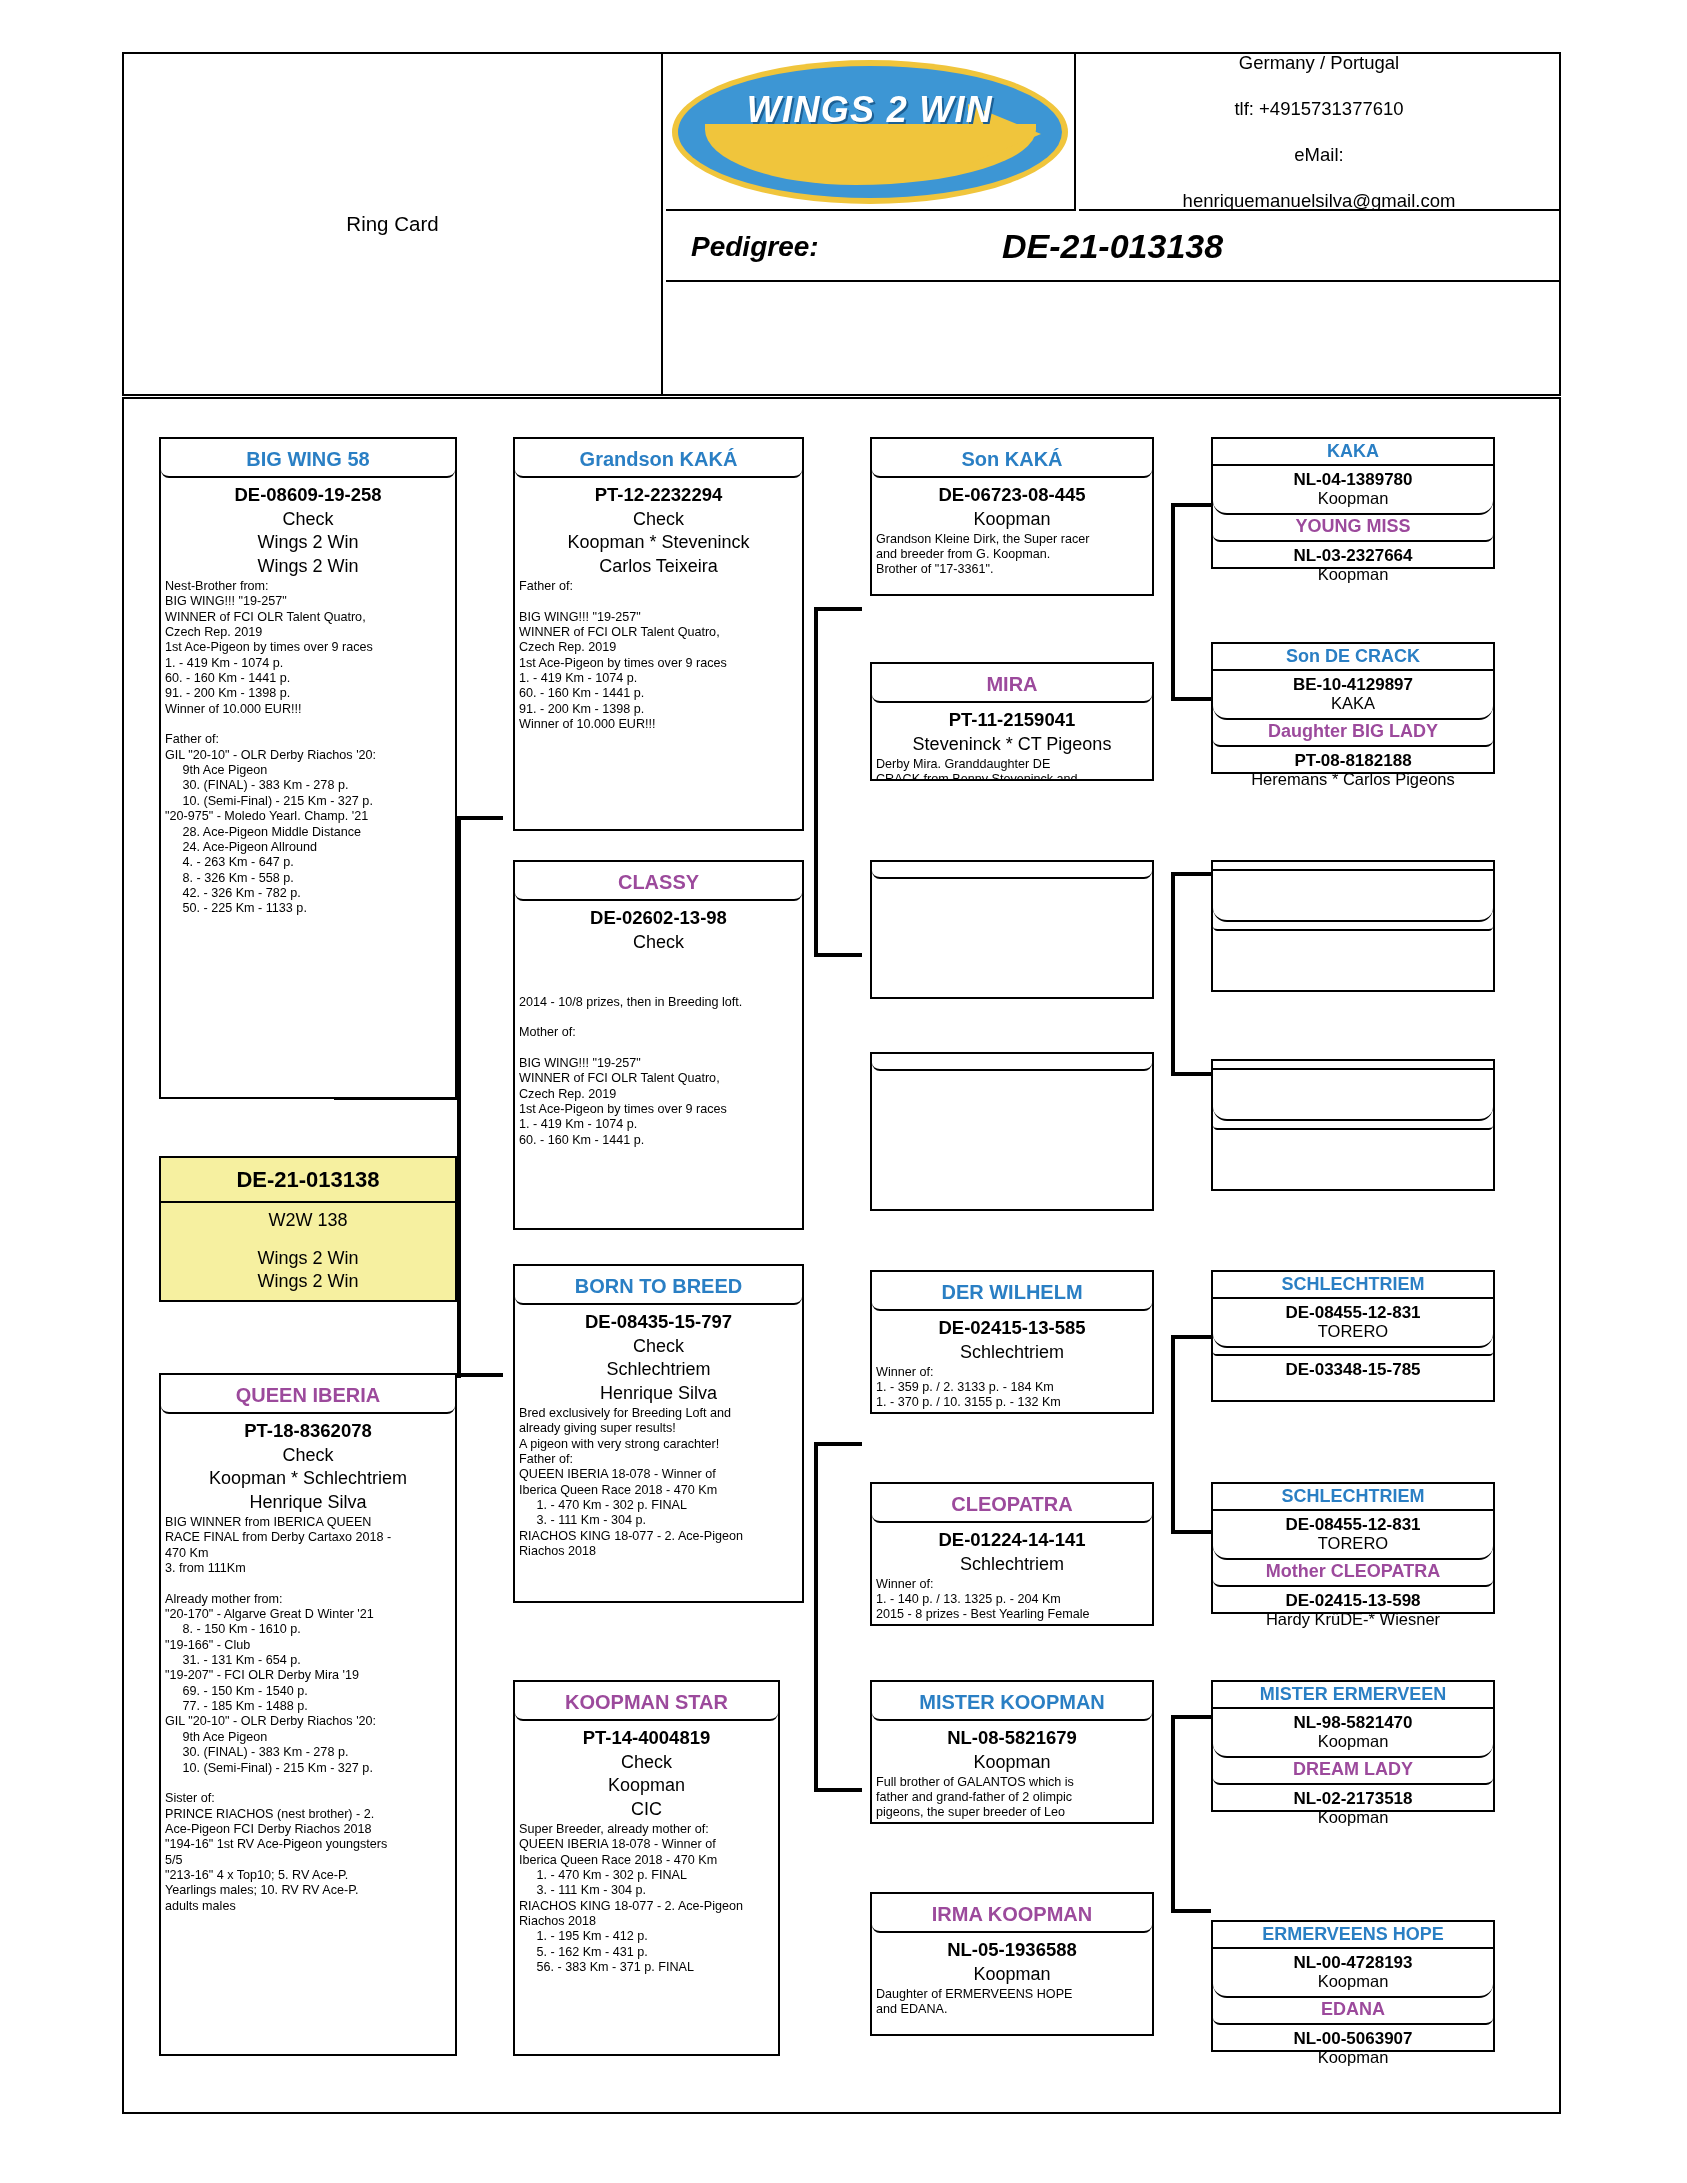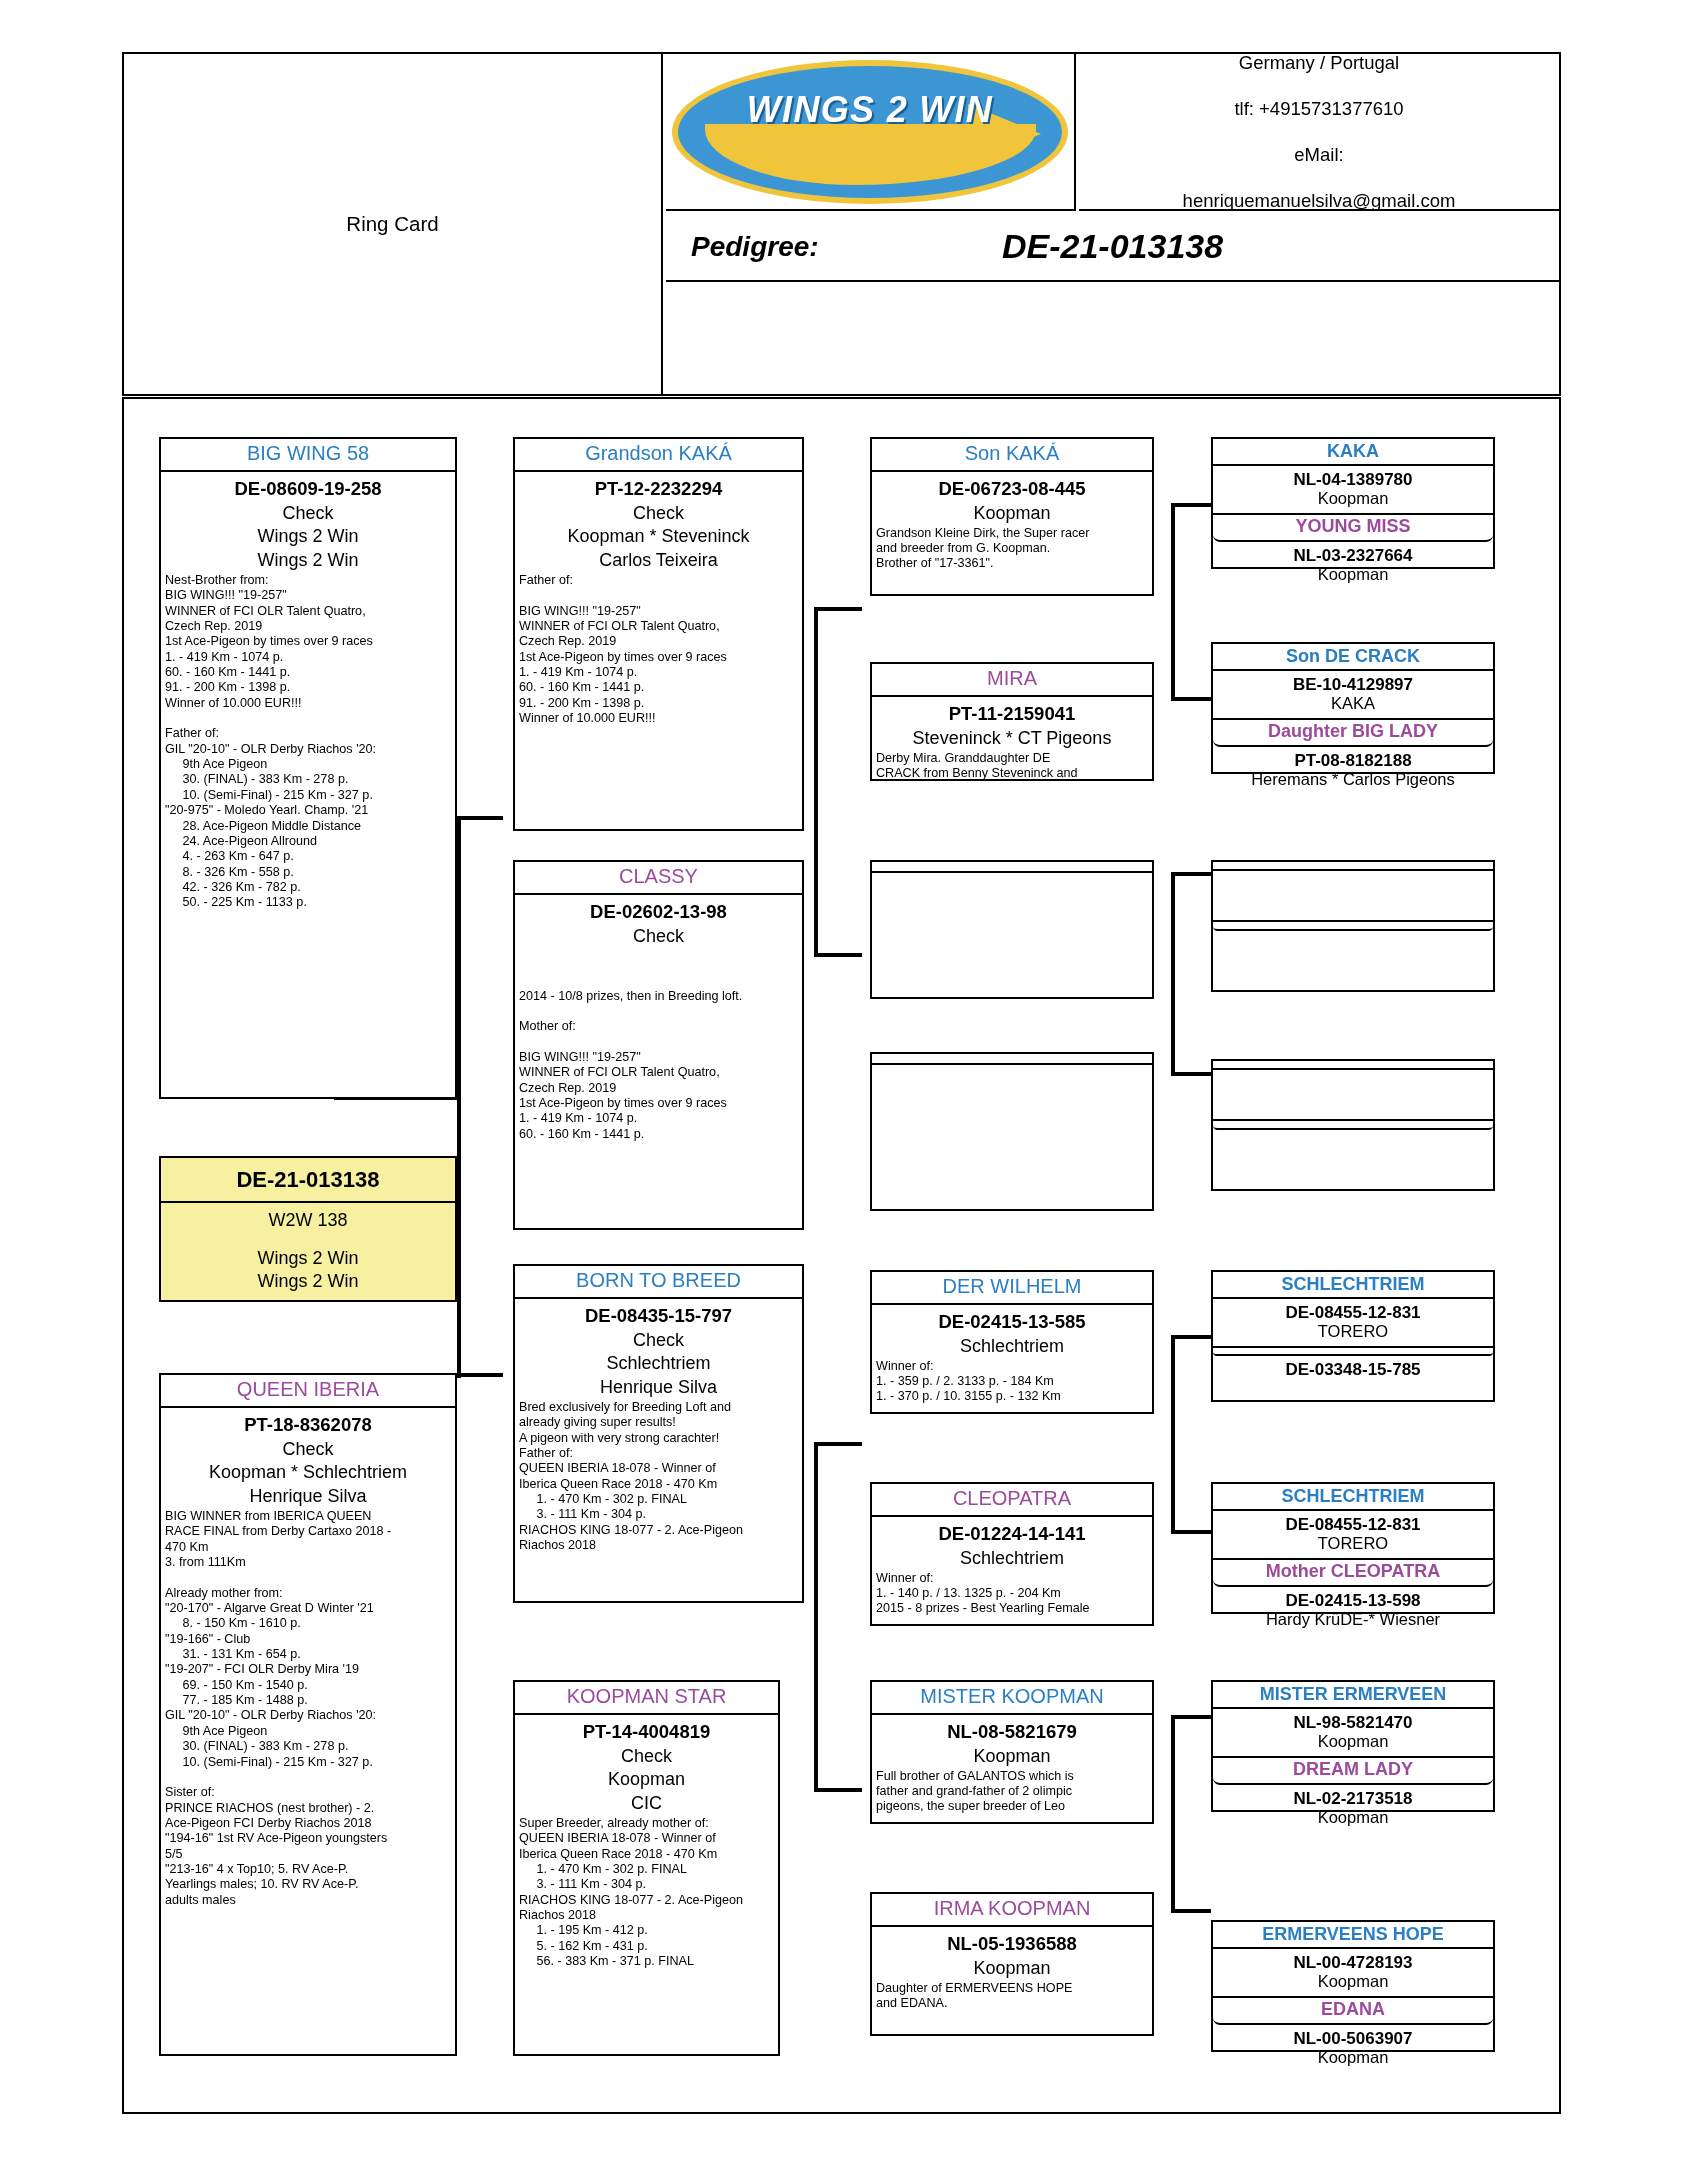--- a/index.html
+++ b/index.html
@@ -40,37 +40,37 @@
   .logo .ltxt{position:absolute;left:0;right:0;top:25px;text-align:center;
       font-size:36px;font-weight:bold;font-style:italic;color:#fff;letter-spacing:1.3px;
       text-shadow:2px 2px 0 #1c5f94;}
 
   
   .frame{position:absolute;left:122px;top:397px;width:1439px;height:1717px;
          border:2.6px solid #000;box-sizing:border-box;}
 
   
   .card{position:absolute;box-sizing:border-box;border:2.6px solid #000;background:#fff;overflow:hidden;}
-  .card .nm{border-bottom:2.6px solid #000;text-align:center;font-weight:normal;
-            font-size:20px;padding:3px 0 6px;line-height:1.1;}
+  .card .nm{border-bottom:2.6px solid #000;text-align:center;font-weight:bold;
+            font-size:20px;padding:9px 0 6px;line-height:1.1;border-radius:8px;}
   .nm.m{color:#2a7fc4;}
   .nm.f{color:#9c4a9c;}
   .card .ctr{text-align:center;}
   .card .ring{font-size:18.5px;font-weight:bold;padding-top:6px;}
   .card .sub{font-size:18px;padding-top:2.6px;}
   .card .desc{font-size:12.6px;line-height:1.22;padding:2px 4px 0 4px;white-space:pre-wrap;}
   .card.yellow{background:#f6f0a0;}
   .card.yellow .ring{font-size:22px;padding:9.3px 0 8px;}
 
   
   .quad{position:absolute;box-sizing:border-box;border:2.6px solid #000;background:#fff;}
   .quad .qn{border-bottom:2.6px solid #000;text-align:center;font-weight:bold;font-size:18px;
             padding:2.6px 0 4px;line-height:1.05;}
   .qn.m{color:#2a7fc4;} .qn.f{color:#9c4a9c;border-radius:7px;}
-  .quad .qb{border-bottom:2.6px solid #000;text-align:center;padding:3.3px 0 4.6px;}
+  .quad .qb{border-bottom:2.6px solid #000;text-align:center;padding:3.3px 0 4.6px;border-radius:14px;}
   .quad .qb:last-child{border-bottom:none;}
   .quad .qr{font-size:17px;font-weight:bold;line-height:1.15;}
   .quad .qs{font-size:16.5px;line-height:1.15;}
   .quad .qempty{height:42px;}
 
   
   .ln{position:absolute;background:#000;}
 </style>
 </head>
 <body>

